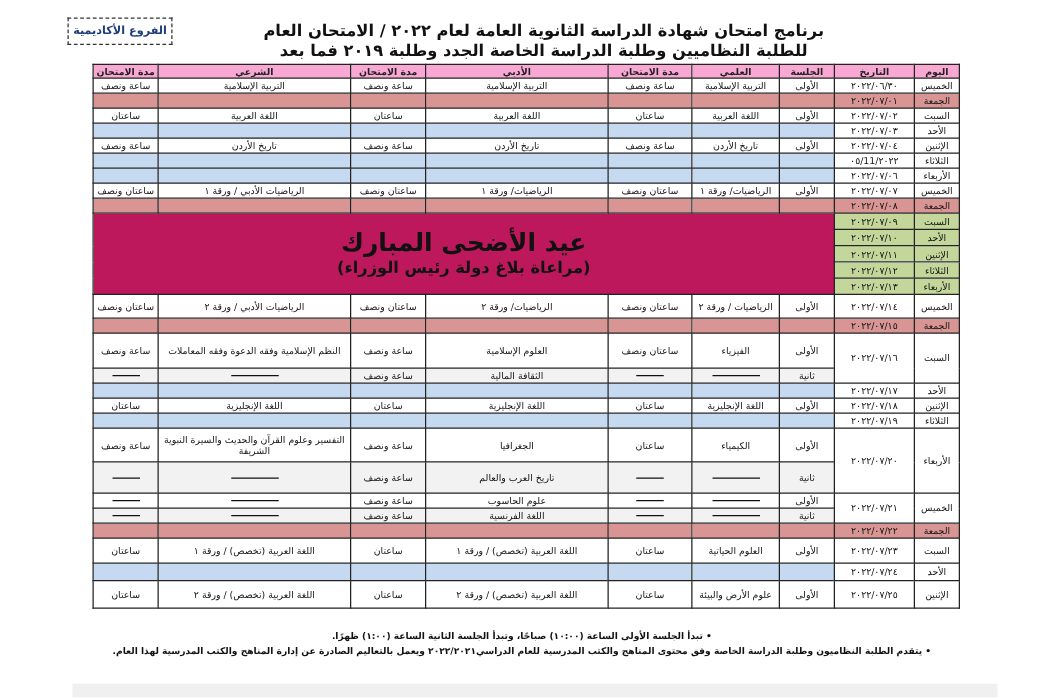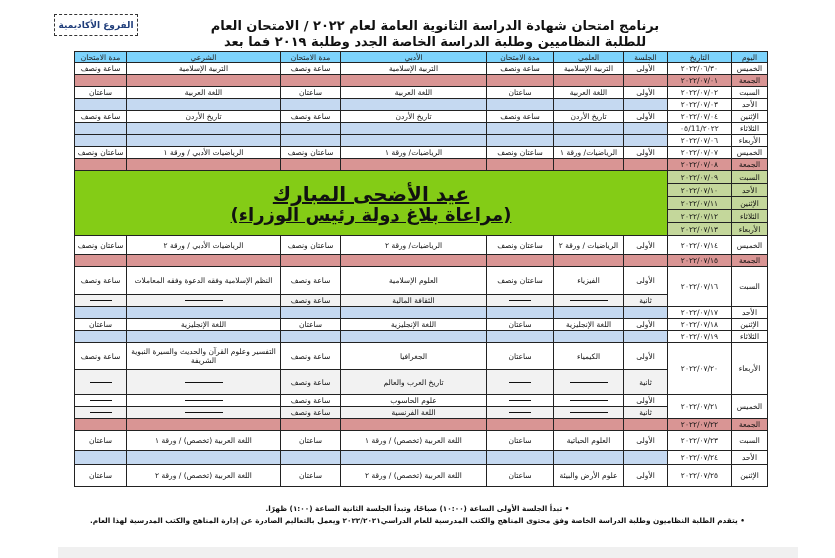--- a/index.html
+++ b/index.html
@@ -22,33 +22,33 @@
   }
   table.sched {
     position: absolute; left: 74px; top: 51px; width: 693px;
     border-collapse: collapse; direction: rtl; table-layout: fixed;
     font-size: 7.5px;
   }
   table.sched td, table.sched th {
     border: 1px solid #222; padding: 0 2px; text-align: center; vertical-align: middle;
     line-height: 9px; overflow: hidden; white-space: nowrap;
   }
-  table.sched th { background: #7dd3fc; font-weight: normal; height: 10px; color: #222; }
+  table.sched th { background: #f9a8d4; font-weight: bold; height: 10px; color: #222; }
   tr.r12 td { height: 11px; }
   .bg-white { background: #ffffff; }
   .bg-blue { background: #c5d9f1; }
   .bg-red { background: #d99594; }
   .bg-green { background: #c4d79b; }
   .bg-grey { background: #f2f2f2; }
   .wrap { white-space: normal !important; }
   .dash { display: inline-block; width: 22px; border-top: 1.5px solid #111; vertical-align: middle; }
   .dash-long { width: 38px; }
-  .holiday-cell { background: #84cc16; text-decoration: underline; }
+  .holiday-cell { background: #be185d; }
   .holiday-title { font-size: 20px; line-height: 24px; font-weight: bold; color: #111; display: block; }
-  .holiday-sub { font-size: 18px; line-height: 18px; font-weight: bold; color: #111; display: block; }
+  .holiday-sub { font-size: 13px; line-height: 18px; font-weight: bold; color: #111; display: block; }
   .notes {
     position: absolute; left: 60px; width: 715px; direction: rtl; text-align: center;
     font-size: 7.3px; font-weight: bold; color: #111; white-space: nowrap;
   }
   .n1 { top: 504px; }
   .n2 { top: 516px; }
   .footer-bar { position: absolute; left: 58px; top: 547px; width: 740px; height: 11px; background: #f0f0f0; }
 </style>
 </head>
 <body>

